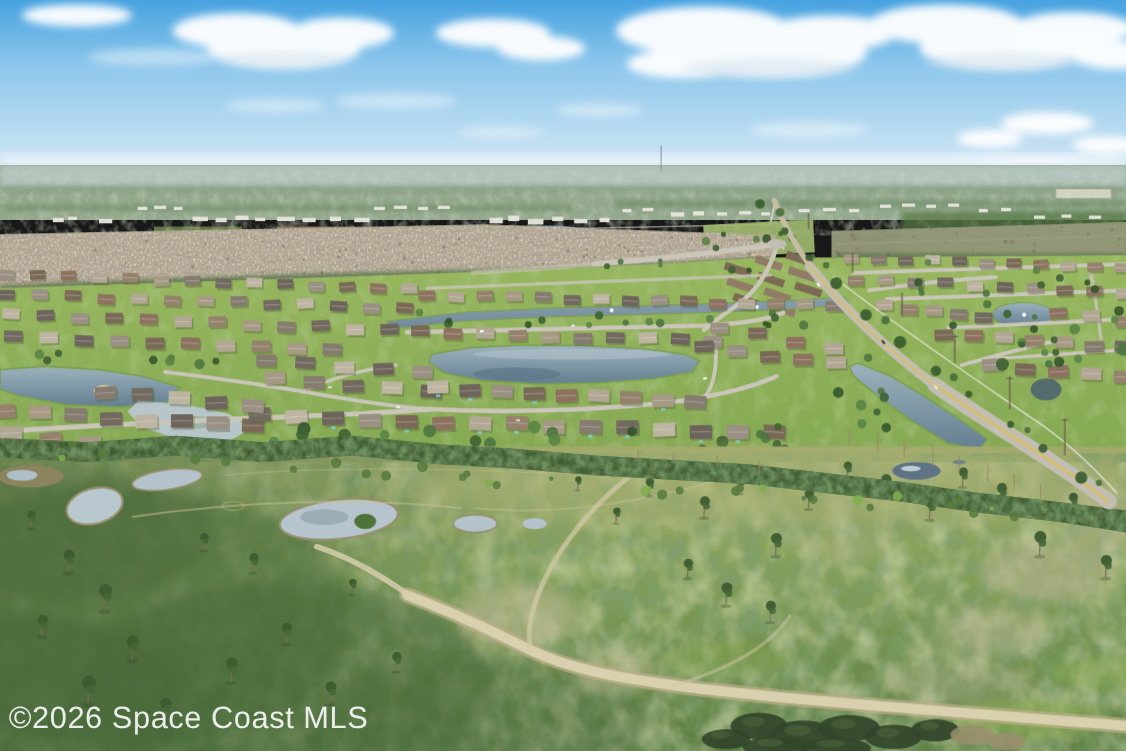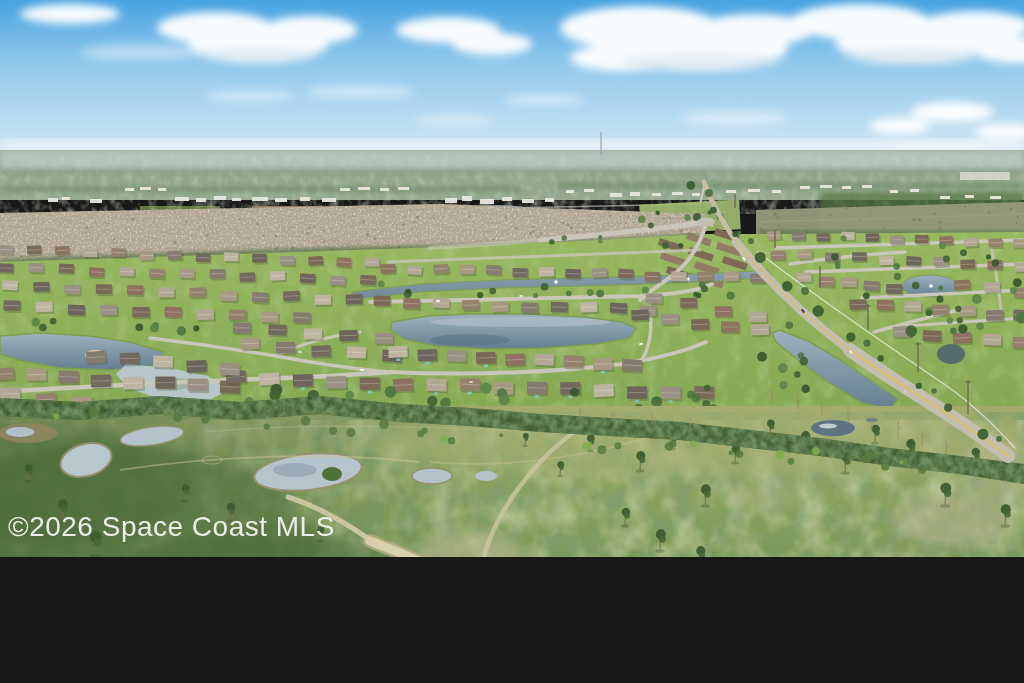--- a/index.html
+++ b/index.html
@@ -1,16 +1,16 @@
 <!DOCTYPE html>
 <html style="--sky_top: #47a2e0; --sky_mid: #8ec7ec; --sky_horizon: #d6e9f5; --cloud: #ffffff; --haze: #c6d6da; --far_green: #93a88c; --far_building: #e9e7de; --rooftop_carpet: #b6aa96; --lawn: #98b75f; --lawn_deep: #7fa450; --roof_gray: #9a9083; --roof_brown: #8d7260; --water: #7e96a6; --water_deep: #647f90; --water_silver: #b9c7cf; --road: #c2beb2; --road_centerline: #e0c04f; --street: #cac6b9; --treeline: #3c5a30; --scrub_olive: #a2aa6c; --scrub_green: #6f9149; --scrub_dark: #4a6a38; --sand_trail: #d8cfae; --pine: #3d5c30; --mud_flat: #8c835f; --shrub_dark: #32452b; --watermark_text: #f7f7f7;"><head>
 <meta charset="utf-8">
 <style>
   html,body{margin:0;padding:0;background:#181818}
-  .stage{position:relative;width:1024px;height:557px;overflow:hidden;font-family:"Liberation Sans",sans-serif}
+  .stage{position:relative;width:1024px;height:683px;overflow:hidden;font-family:"Liberation Sans",sans-serif}
   .stage svg{display:block}
   .watermark{
     position:absolute;left:8px;bottom:16px;
     font:400 28px/1 "Liberation Sans",sans-serif;
     color:var(--watermark_text,#f7f7f7);opacity:.93;letter-spacing:.5px;
     pointer-events:none;white-space:nowrap;
   }
 </style>
 </head>
 <body>

